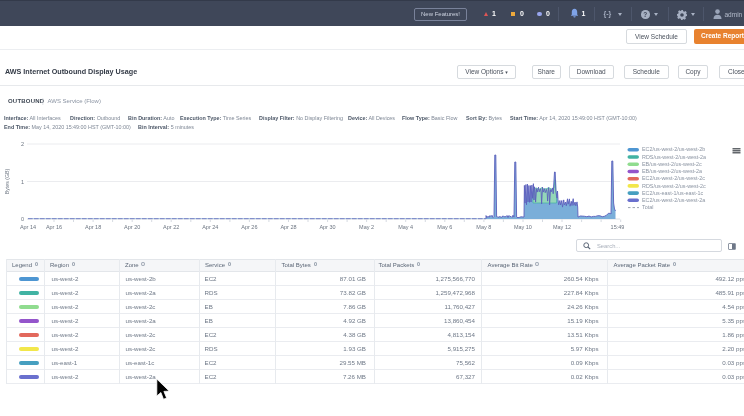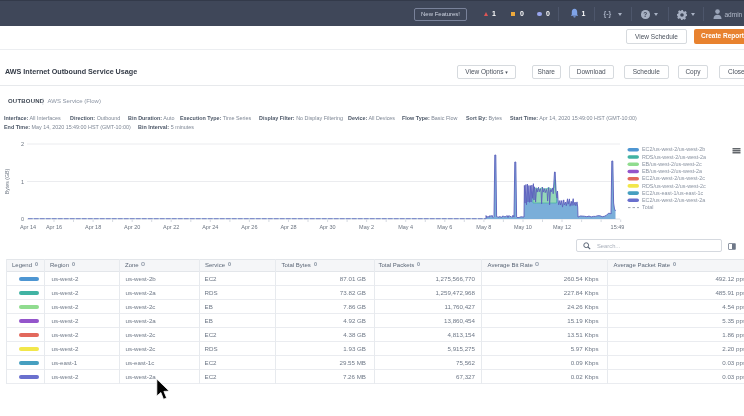--- a/index.html
+++ b/index.html
@@ -55,21 +55,21 @@
     <circle cx="4.5" cy="2.6" r="2.3" fill="#9aa4b8"></circle>
     <path d="M0.5 10 C0.5 6.9 2.2 5.7 4.5 5.7 C6.8 5.7 8.5 6.9 8.5 10 Z" fill="#9aa4b8"></path>
   </svg>
   <div class="abs" style="left:724.5px;top:9.5px;color:#b4bccb;font-size:6.5px;">admin</div>
 </div>
 
 <div class="btn" style="left:626px;top:29px;width:61px;height:14.5px;line-height:13px;">View Schedule</div>
 <div class="abs" style="left:694px;top:29px;width:70px;height:14.5px;background:#e8822f;border-radius:2px;color:#fff;font-size:6.5px;font-weight:bold;line-height:14.5px;padding-left:7px;">Create Report</div>
 <div class="abs" style="left:0;top:48.5px;width:744px;height:1px;background:#eceef1;"></div>
 
-<div class="abs" style="left:5px;top:67px;font-size:7.2px;font-weight:bold;color:#333a46;">AWS Internet Outbound Service Usage</div>
+<div class="abs" style="left:5px;top:67px;font-size:7.2px;font-weight:bold;color:#333a46;">AWS Internet Outbound Display Usage</div>
 <div class="btn" style="left:457px;top:65px;width:59px;height:14px;line-height:12.5px;">View Options <span style="font-size:5px;">▾</span></div>
 <div class="btn" style="left:531.5px;top:65px;width:29.5px;height:14px;line-height:12.5px;">Share</div>
 <div class="btn" style="left:568.5px;top:65px;width:45.5px;height:14px;line-height:12.5px;">Download</div>
 <div class="btn" style="left:623.5px;top:65px;width:45.5px;height:14px;line-height:12.5px;">Schedule</div>
 <div class="btn" style="left:678px;top:65px;width:30px;height:14px;line-height:12.5px;">Copy</div>
 <div class="btn" style="left:718.5px;top:65px;width:42px;height:14px;line-height:12.5px;text-align:left;padding-left:8.5px;">Close</div>
 <div class="abs" style="left:0;top:84.5px;width:744px;height:1px;background:#e7e9ec;"></div>
 
 <div class="abs" style="left:8px;top:97.5px;font-size:6px;font-weight:bold;color:#3f4854;letter-spacing:.2px;">OUTBOUND</div>
 <div class="abs" style="left:42px;top:96.5px;font-size:7px;color:#ccd1d8;">|</div>

